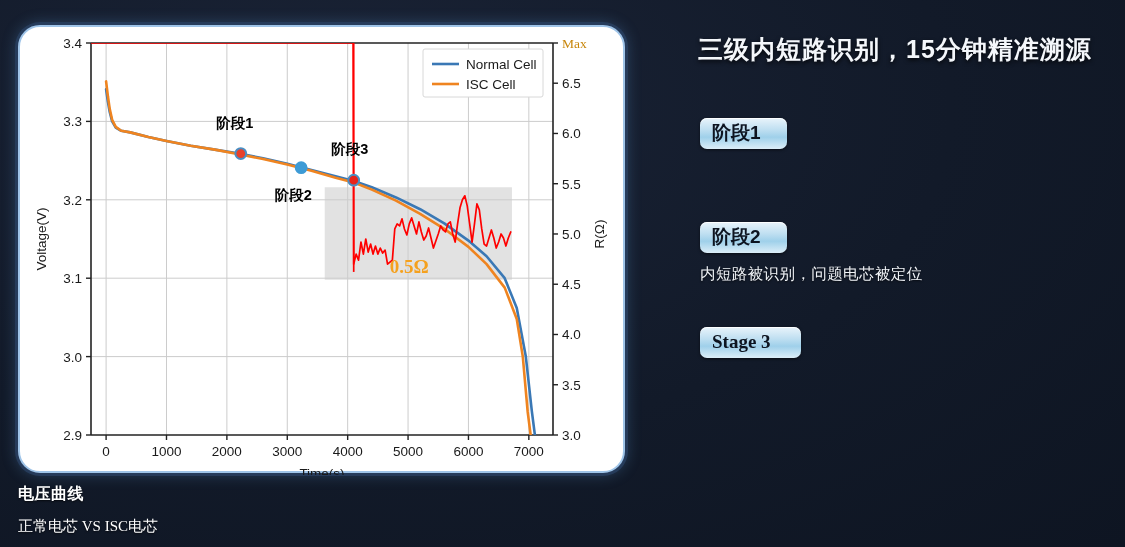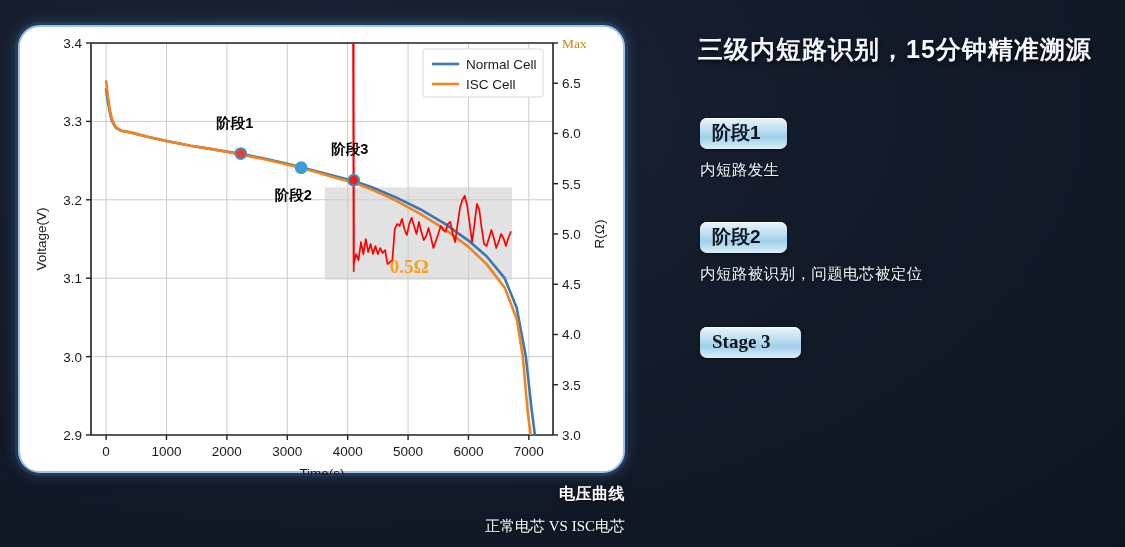--- a/index.html
+++ b/index.html
@@ -28,21 +28,21 @@
       0 0 0 3px rgba(40,62,95,0.85),
       0 0 14px 3px rgba(90,150,210,0.28);
   }
   #plot-svg { position: absolute; left: 0; top: 0; }
 
   
   #caption {
     position: absolute;
     left: 18px; top: 484px;
     width: 607px;
-    text-align: right;
+    text-align: left;
     color: #ffffff;
   }
   #caption .cap-l1 {
     font-size: 16px; font-weight: bold; letter-spacing: .5px;
     text-shadow: 0 1px 2px rgba(0,0,0,.7);
   }
   #caption .cap-l2 {
     font-size: 15px; margin-top: 12px;
     font-family: "Liberation Serif", serif;
     text-shadow: 0 1px 2px rgba(0,0,0,.7);
@@ -190,21 +190,20 @@
   <div id="caption">
     <div class="cap-l1">电压曲线</div>
     <div class="cap-l2">正常电芯 VS ISC电芯</div>
   </div>
 
   <div id="right-panel">
     <div id="headline">三级内短路识别，15分钟精准溯源</div>
 
     <div class="stage-block" id="stage-block-0">
       <span class="stage-badge">阶段1</span>
-      <div class="stage-desc">内短路发生</div>
     </div>
 
     <div class="stage-block" id="stage-block-1">
       <span class="stage-badge">阶段2</span>
       <div class="stage-desc">内短路被识别，问题电芯被定位</div>
     </div>
 
     <div class="stage-block" id="stage-block-2">
       <span class="stage-badge latin">Stage 3</span>
     </div>

